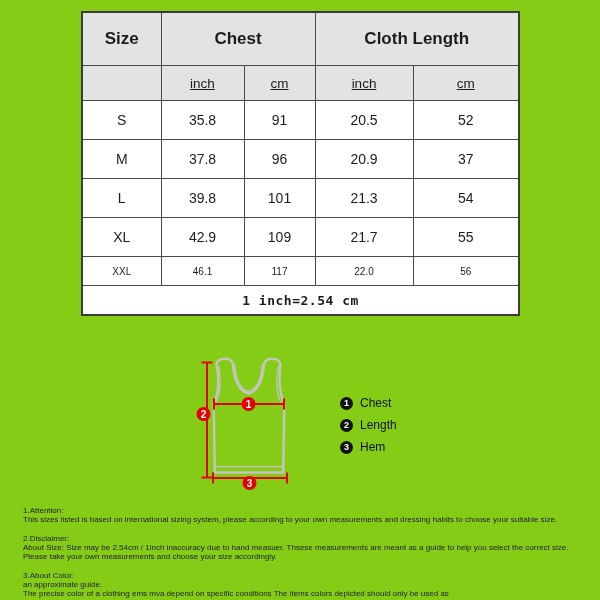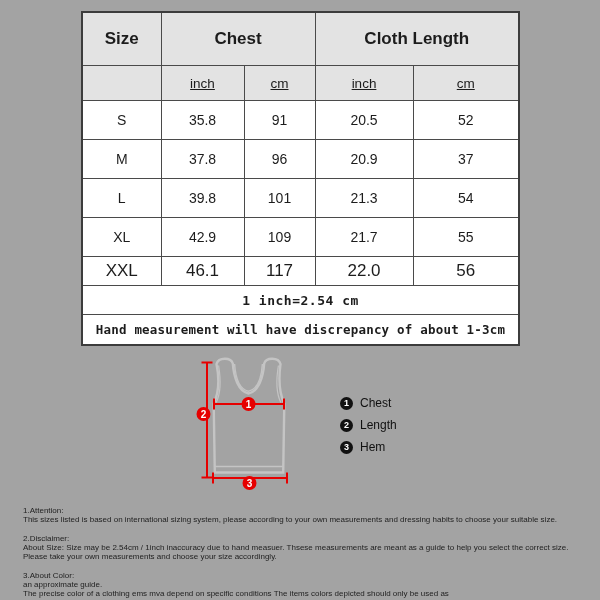--- a/index.html
+++ b/index.html
@@ -1,33 +1,33 @@
 <!DOCTYPE html>
 <html><head>
 <meta charset="utf-8">
 <style>
   html,body{margin:0;padding:0;background:#fff;}
   .canvas{
-    position:relative;width:600px;height:600px;background:#a3a3a3;
+    position:relative;width:600px;height:600px;background:#84cc16;
     font-family:"Liberation Sans",sans-serif;color:#1a1a1a;overflow:hidden;
   }
   
   table.size-table{
     position:absolute;left:81px;top:11px;width:437px;
     border-collapse:collapse;table-layout:fixed;
     border:2px solid #3c3c3c;
   }
   table.size-table td,table.size-table th{
     border:1.5px solid #4a4a4a;text-align:center;vertical-align:middle;
     padding:0;color:#1c1c1c;background:#ffffff;overflow:hidden;
   }
   tr.hrow1 th{height:52px;font-size:17px;font-weight:bold;background:#e3e3e3;}
   tr.hrow2 th{height:34px;font-size:13.5px;font-weight:normal;background:#e3e3e3;text-decoration:underline;}
   tr.drow td{height:38px;font-size:14px;}
-  tr.drow-xxl td{height:28px;font-size:17px;margin-top:8px;}
+  tr.drow-xxl td{height:28px;font-size:10px;margin-top:8px;}
   tr.noterow1 td{height:28px;font-family:"DejaVu Sans Mono",monospace;font-size:13px;font-weight:bold;letter-spacing:.5px;}
   tr.noterow2 td{height:29px;font-family:"DejaVu Sans Mono",monospace;font-size:12.5px;font-weight:bold;letter-spacing:.2px;}
   
   .diagram-svg{position:absolute;left:180px;top:350px;width:150px;height:145px;}
   .legend{position:absolute;left:340px;top:396px;}
   .legend-item{display:flex;align-items:center;gap:7px;margin-bottom:8px;}
   .legend-dot{
     width:13px;height:13px;border-radius:50%;background:#111;color:#fff;
     font-size:9px;font-weight:bold;line-height:13px;text-align:center;flex:0 0 13px;
   }
@@ -93,23 +93,20 @@
       </tr>
       <tr class="drow-xxl">
         <td>XXL</td>
         <td>46.1</td>
         <td>117</td>
         <td>22.0</td>
         <td>56</td>
       </tr>
       <tr class="noterow1">
         <td colspan="5">1 inch=2.54 cm</td>
-      </tr>
-      <tr class="noterow2">
-        <td colspan="5">Hand measurement will have discrepancy of about 1-3cm</td>
       </tr>
     </tbody>
   </table>
 
   <svg class="diagram-svg" viewBox="180 350 150 145">
 
     <g stroke="#c4c4c4" fill="none">
       <path stroke-width="2.4" d="M 216.5,364
         C 217.5,360.5 221,358.8 224.8,358.8
         C 228.5,358.8 232,360.3 232.8,363.5

